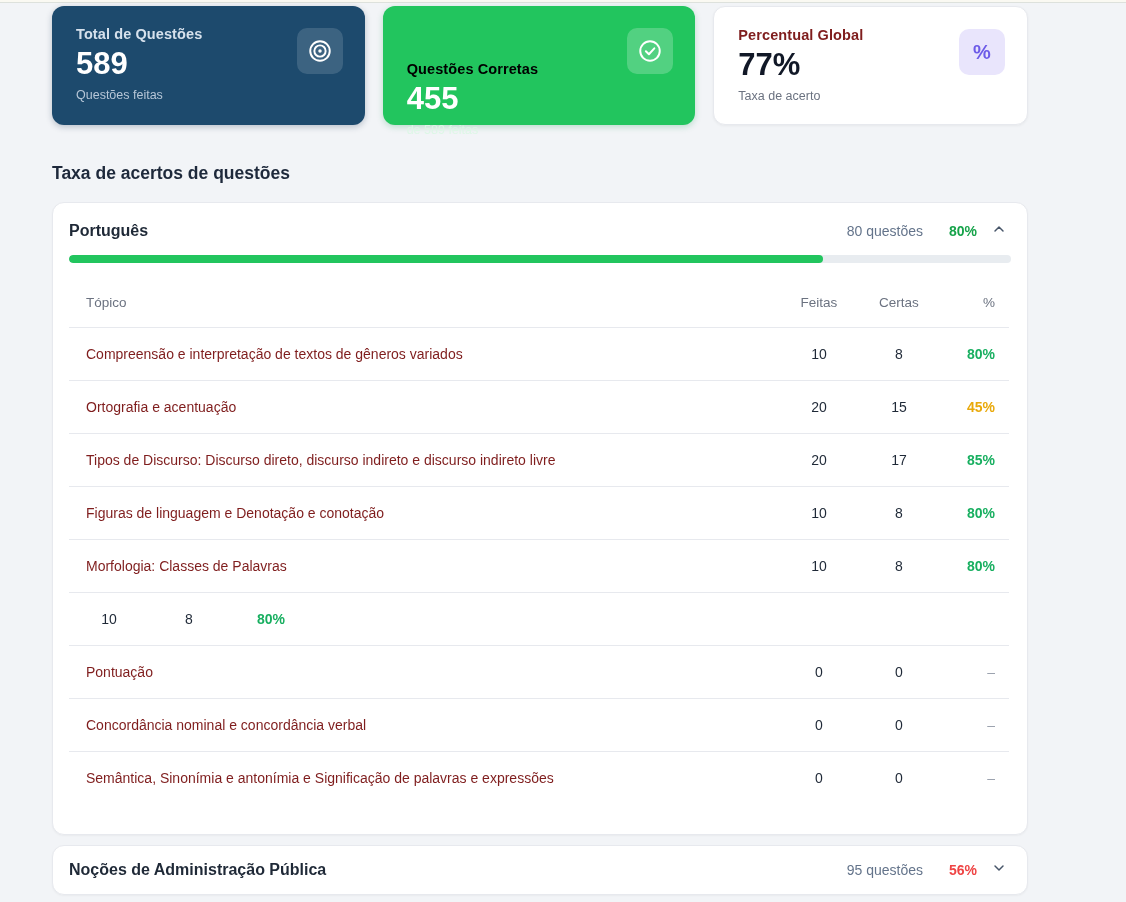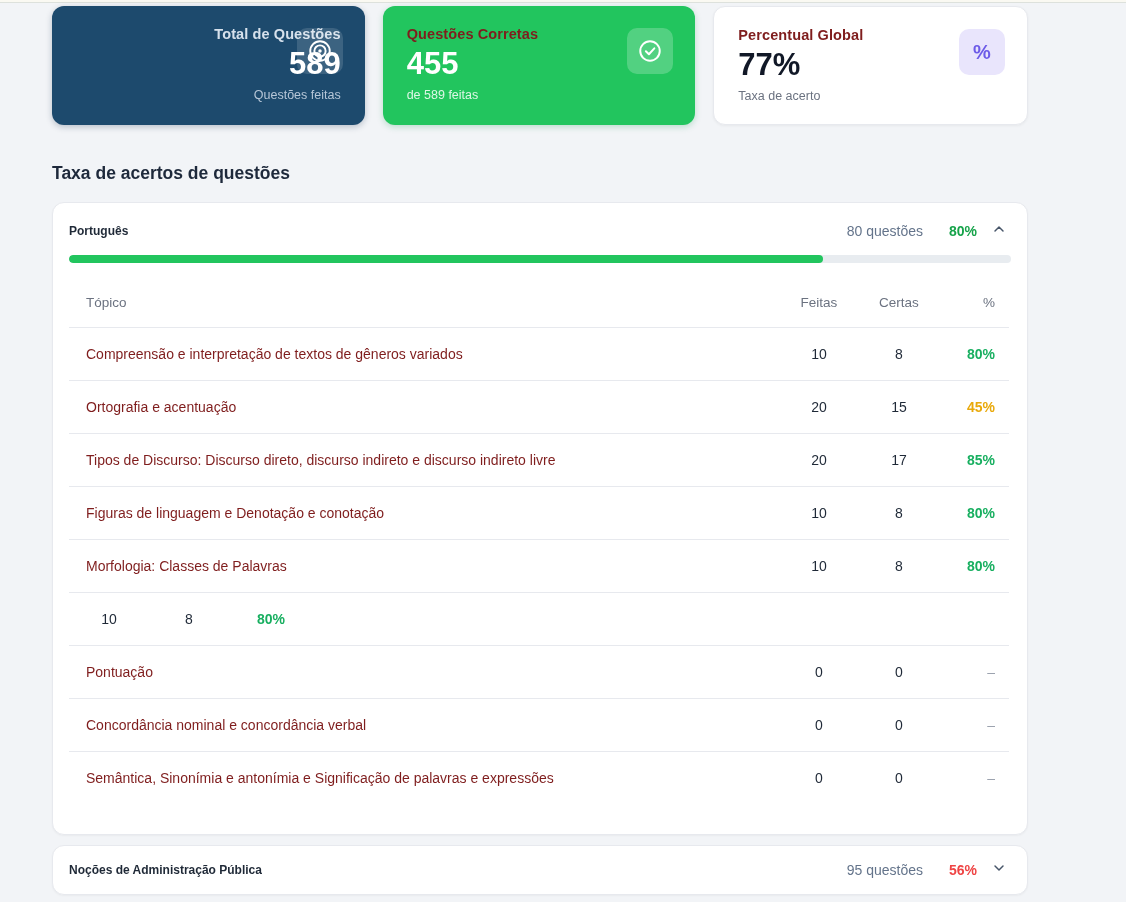--- a/index.html
+++ b/index.html
@@ -12,26 +12,26 @@
   .top-line { position:absolute; top:0; left:0; width:100%; height:3px;
     background:#faf9f2; border-bottom:1px solid #dde1dc; }
   .content { position:absolute; left:52px; top:6px; width:976px; }
 
   
   .stats-row { display:flex; gap:18px; }
   .stat-card {
     flex:1; height:119px; border-radius:12px; position:relative;
     padding:20px 24px;
   }
-  .stat-card.navy { background:#1d4a6d; box-shadow:0 2px 6px rgba(15,40,70,.25);text-align:right; }
+  .stat-card.navy { background:#1d4a6d; box-shadow:0 2px 6px rgba(15,40,70,.25); }
   .stat-card.green { background:#22c55e; box-shadow:0 2px 6px rgba(20,150,80,.25); }
   .stat-card.white { background:#ffffff; border:1px solid #e7e9ee; box-shadow:0 1px 3px rgba(0,0,0,.05); }
   .stat-label { font-size:14.5px; font-weight:700; letter-spacing:.1px; }
   .navy .stat-label { color:#d6e1ec; }
-  .green .stat-label { color:#7f1d1d; }
+  .green .stat-label { color:#000000;margin-top:35px; }
   .white .stat-label { color:#7f1d1d; font-weight:700; }
   .stat-value { font-size:31px; font-weight:700; margin-top:4px; }
   .navy .stat-value, .green .stat-value { color:#ffffff; }
   .white .stat-value { color:#111827; }
   .stat-sub { font-size:12.5px; margin-top:6px; }
   .navy .stat-sub { color:#b6c6d7; }
   .green .stat-sub { color:#ddf7e6; }
   .white .stat-sub { color:#6b7280; }
   .stat-icon-box {
     position:absolute; top:22px; right:22px; width:46px; height:46px;
@@ -47,21 +47,21 @@
 
   
   .subject-card {
     background:#ffffff; border:1px solid #e7e9ee; border-radius:12px;
     box-shadow:0 1px 2px rgba(0,0,0,.04); margin-bottom:10px;
   }
   .subject-header {
     display:flex; align-items:center; padding:18px 20px 12px 16px; cursor:pointer;
   }
   .collapsed .subject-header { padding:14px 20px 14px 16px; }
-  .subject-title { font-size:12px; font-weight:600; color:#1f2937; flex:1; }
+  .subject-title { font-size:16px; font-weight:600; color:#1f2937; flex:1; }
   .subject-qcount { font-size:14px; color:#64748b; margin-right:26px; }
   .subject-pct { font-size:14px; font-weight:700; margin-right:14px; }
   .chev { width:16px; height:16px; stroke:#475569; stroke-width:2.2; fill:none;
     stroke-linecap:round; stroke-linejoin:round; }
 
   .progress-track {
     margin:2px 16px 0 16px; height:8px; border-radius:4px; background:#e8ecf0; overflow:hidden;
   }
   .progress-fill { height:8px; border-radius:4px; background:#22c55e; }
 

